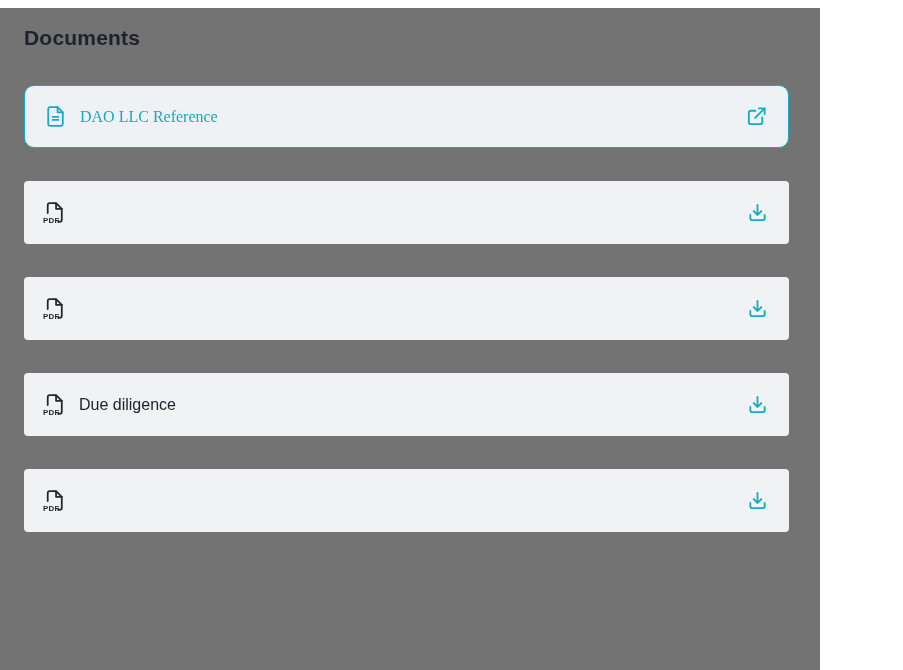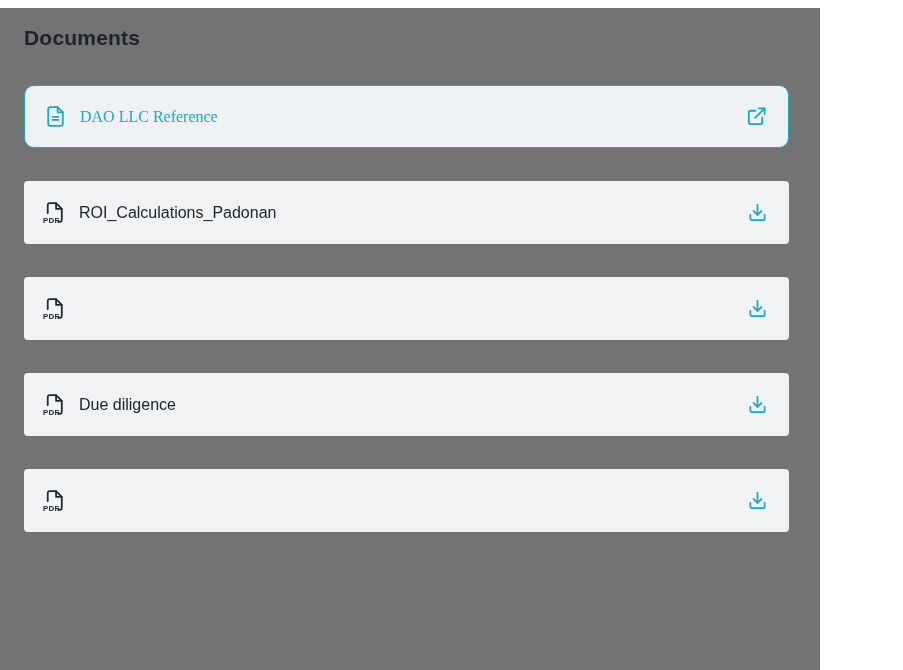--- a/index.html
+++ b/index.html
@@ -113,21 +113,20 @@
 
 
   <div class="card file-card">
     <span class="left-icon">
           <svg viewBox="0 0 24 24" fill="none" stroke="currentColor" stroke-width="1.7" stroke-linecap="round" stroke-linejoin="round">
             <path d="M5.5 12.5V5a2 2 0 0 1 2-2h6l5.5 5.5V19a2 2 0 0 1-2 2h-1.5"></path>
             <path d="M13.5 3.2v5.3H19"></path>
             <text x="1" y="21.8" font-size="7.6" font-weight="700" letter-spacing="0.2" fill="currentColor" stroke="none" font-family="Liberation Sans, sans-serif">PDF</text>
           </svg>
         </span>
-    <span class="label">ROI_Calculations_Padonan</span>
     <span class="spacer"></span>
 
     <span class="action">
           <svg viewBox="0 0 24 24" fill="none" stroke="currentColor" stroke-width="1.9" stroke-linecap="round" stroke-linejoin="round">
             <path d="M4.5 14.5v3.5a2 2 0 0 0 2 2h11a2 2 0 0 0 2-2v-3.5"></path>
             <polyline points="8 10.5 12 14.5 16 10.5"></polyline>
             <line x1="12" y1="4" x2="12" y2="14"></line>
           </svg>
         </span>
   </div>

